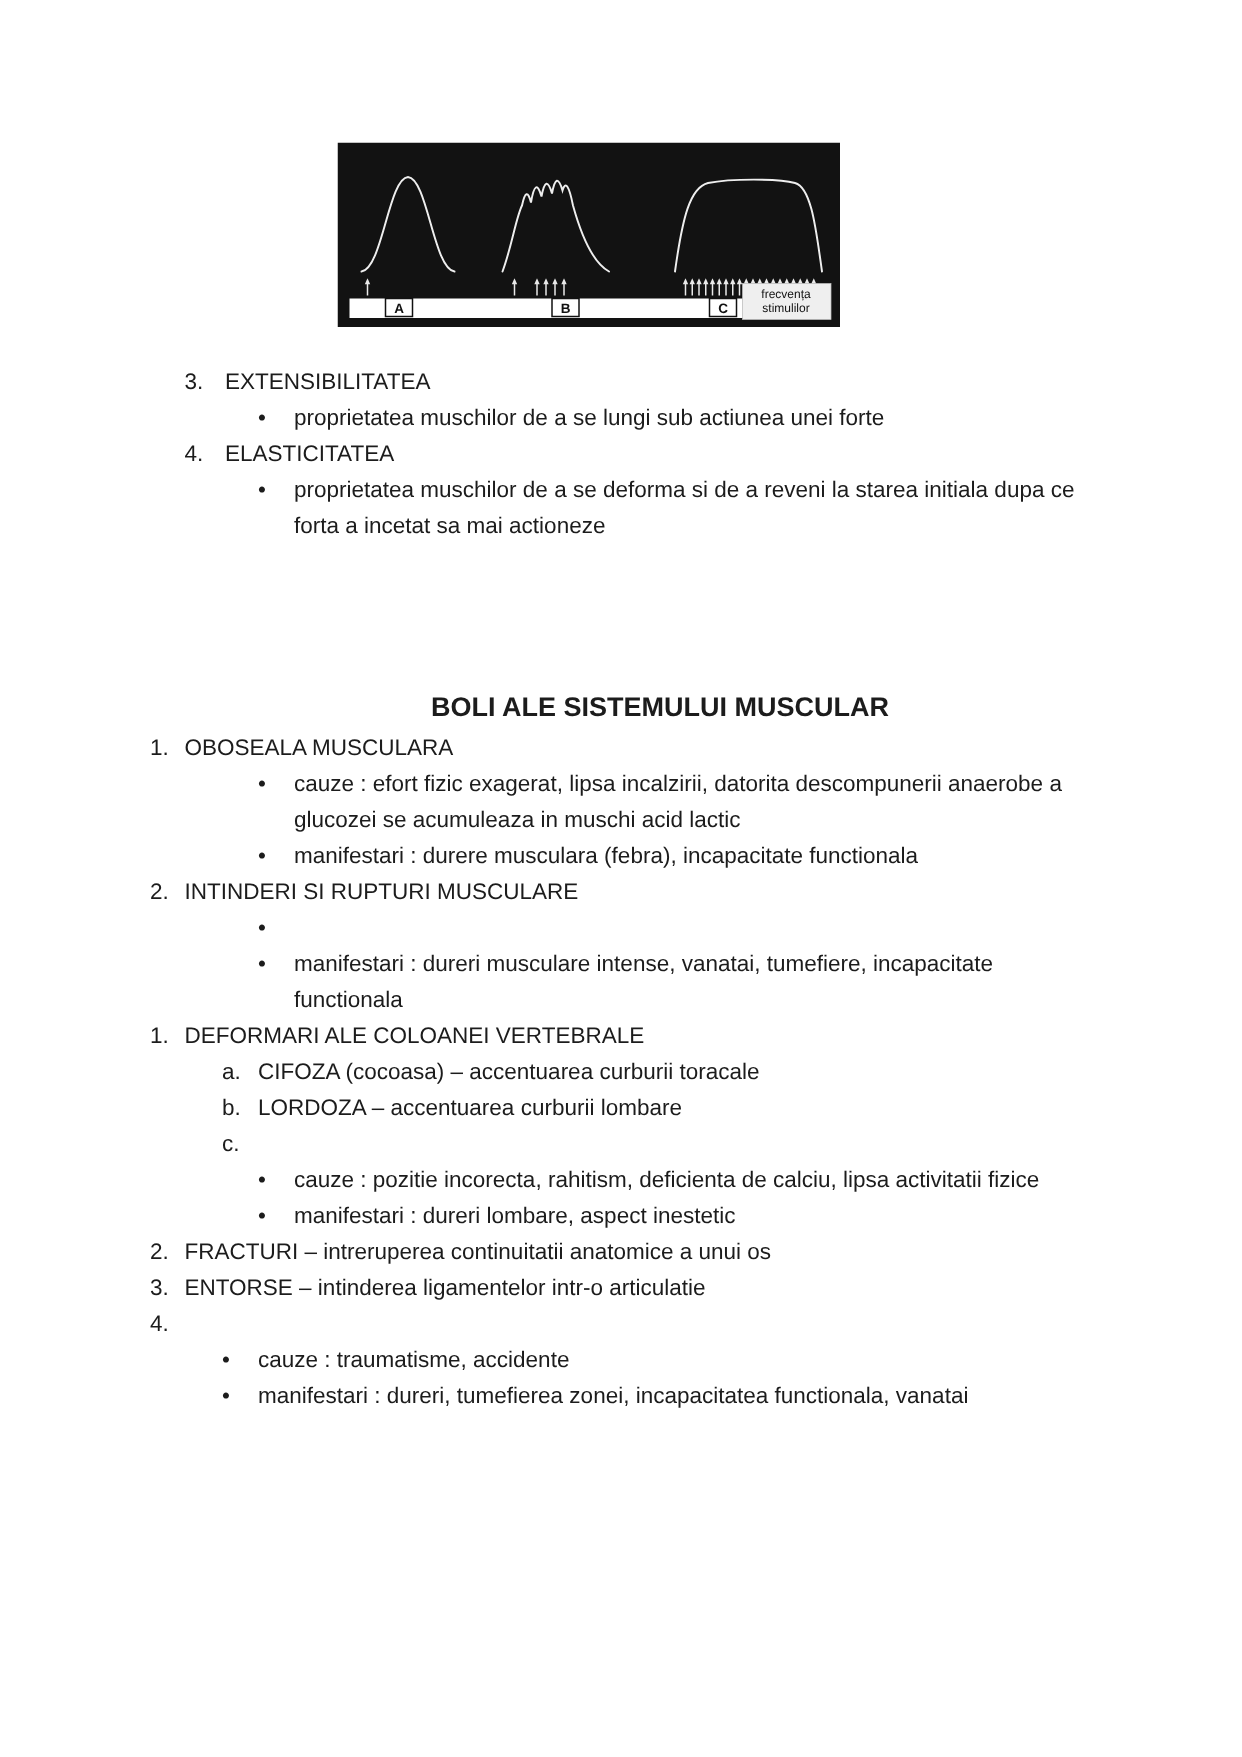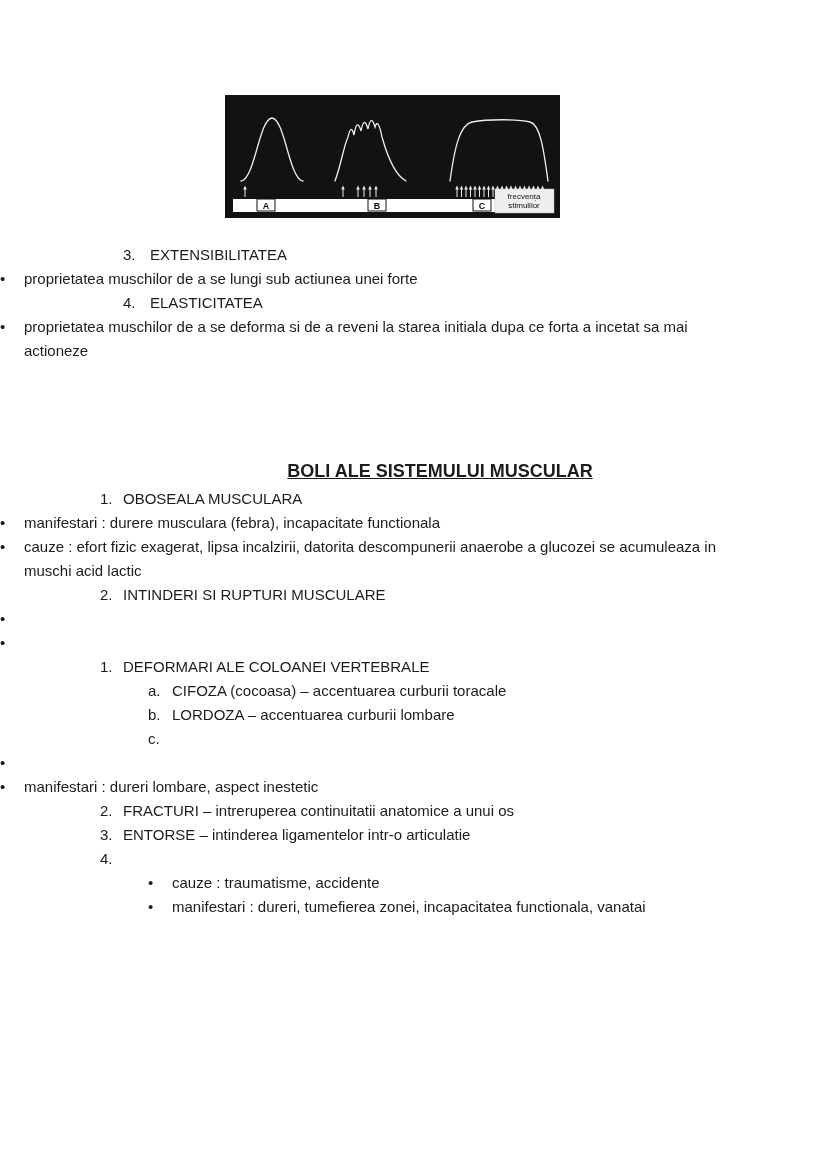--- a/index.html
+++ b/index.html
@@ -21,28 +21,28 @@
   }
   .li { display:flex; align-items:flex-start; padding-right:98px; }
   .marker { flex:none; }
   .num-0 { padding-left:100px; }
   .num-0 > .marker { width:23px; }
   .num-1 { padding-left:123px; }
   .num-1 > .marker { width:27px; }
   .alpha { padding-left:148px; }
   .alpha > .marker { width:24px; }
   .bul-1 { padding-left:148px;justify-content:center; }
-  .bul-2 { }
+  .bul-2 { padding-left:172px; }
   .bul-1 > .marker, .bul-2 > .marker { width:24px; }
   .bullet::before { content:"•"; }
   .heading {
     font-weight:bold; font-size:18px; line-height:28px;
     text-align:center; margin-left:100px; margin-right:48px;
   }
-  .h-muscular { margin-top:94px; margin-bottom:2px;text-decoration:underline; }
+  .h-muscular { margin-top:94px; margin-bottom:2px; }
   .h-osos { margin-top:26px; margin-bottom:40px; }
   .li-text { flex:1; }
 </style>
 </head>
 <body>
 
 <div class="figure">
   <svg viewBox="0 0 335 123" width="335" height="123">
     <defs>
       <g id="arr">
@@ -129,55 +129,57 @@
   </div>
 
   <div class="heading h-muscular">BOLI ALE SISTEMULUI MUSCULAR</div>
 
   <div class="li num-0">
     <span class="marker">1.</span>
     <span class="li-text">OBOSEALA MUSCULARA</span>
   </div>
   <div class="li bul-2">
     <span class="marker bullet"></span>
+    <span class="li-text">cauze : efort fizic exagerat, lipsa incalzirii, datorita descompunerii anaerobe a glucozei se acumuleaza in muschi acid lactic</span>
+  </div>
+  <div class="li bul-2">
+    <span class="marker bullet"></span>
     <span class="li-text">manifestari : durere musculara (febra), incapacitate functionala</span>
-  </div>
-  <div class="li bul-2">
-    <span class="marker bullet"></span>
-    <span class="li-text">cauze : efort fizic exagerat, lipsa incalzirii, datorita descompunerii anaerobe a glucozei se acumuleaza in muschi acid lactic</span>
   </div>
   <div class="li num-0">
     <span class="marker">2.</span>
     <span class="li-text">INTINDERI SI RUPTURI MUSCULARE</span>
   </div>
   <div class="li bul-2">
     <span class="marker bullet"></span>
   </div>
   <div class="li bul-2">
     <span class="marker bullet"></span>
+    <span class="li-text">manifestari : dureri musculare intense, vanatai, tumefiere, incapacitate functionala</span>
   </div>
 
 
   <div class="li num-0">
     <span class="marker">1.</span>
     <span class="li-text">DEFORMARI ALE COLOANEI VERTEBRALE</span>
   </div>
   <div class="li alpha">
     <span class="marker">a.</span>
     <span class="li-text">CIFOZA (cocoasa) – accentuarea curburii toracale</span>
   </div>
   <div class="li alpha">
     <span class="marker">b.</span>
     <span class="li-text">LORDOZA – accentuarea curburii lombare</span>
   </div>
   <div class="li alpha">
     <span class="marker">c.</span>
   </div>
   <div class="li bul-2">
     <span class="marker bullet"></span>
+    <span class="li-text">cauze : pozitie incorecta, rahitism, deficienta de calciu, lipsa activitatii fizice</span>
   </div>
   <div class="li bul-2">
     <span class="marker bullet"></span>
     <span class="li-text">manifestari : dureri lombare, aspect inestetic</span>
   </div>
 
   <div class="li num-0">
     <span class="marker">2.</span>
     <span class="li-text">FRACTURI – intreruperea continuitatii anatomice a unui os</span>
   </div>

